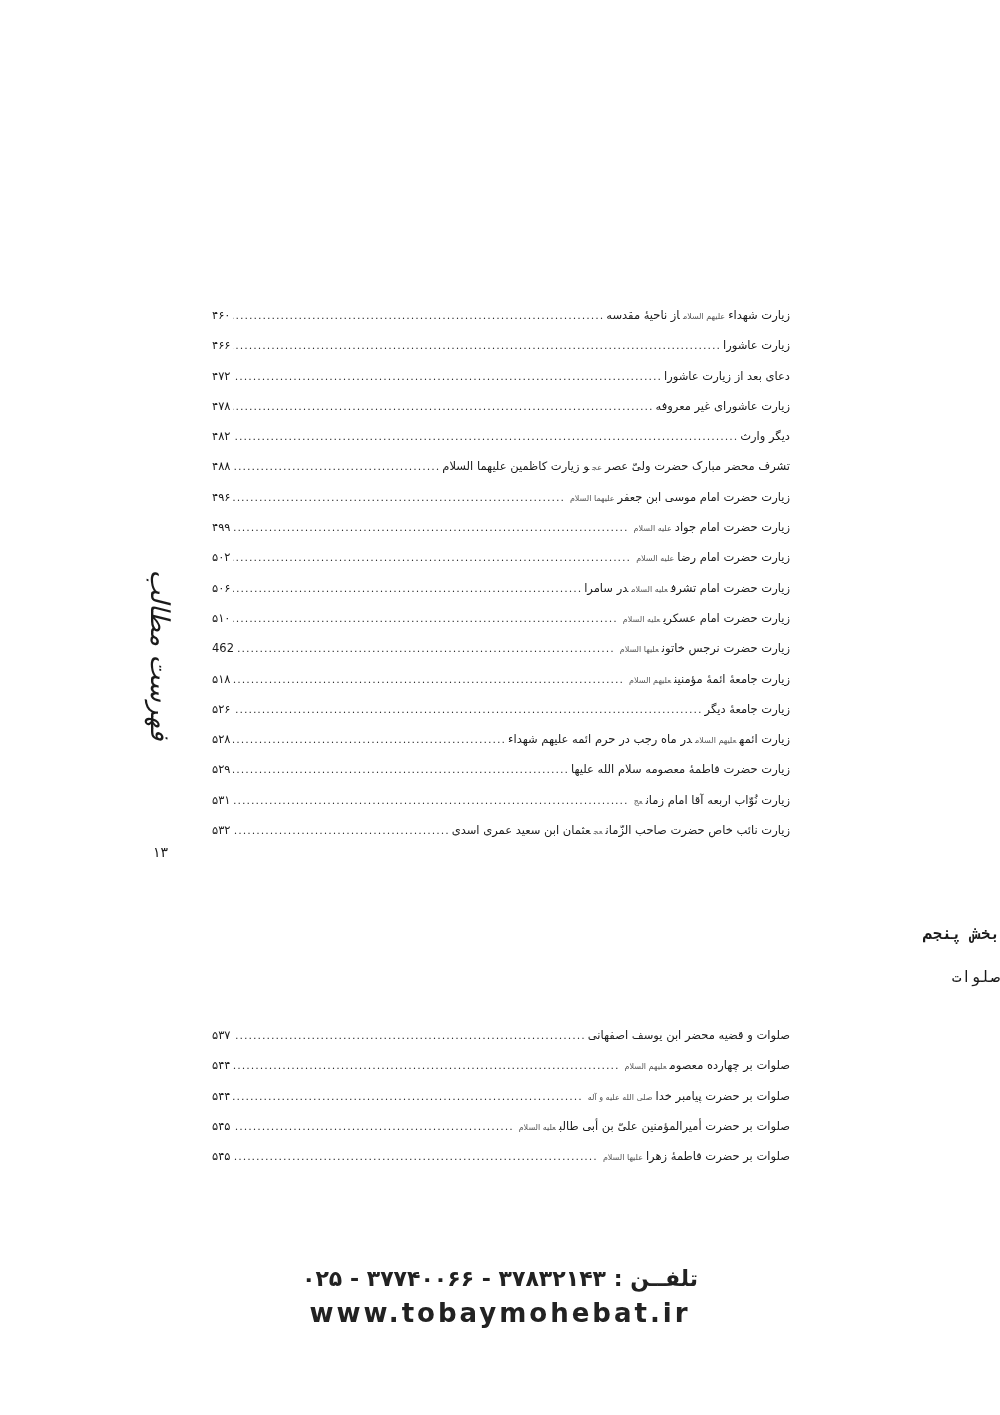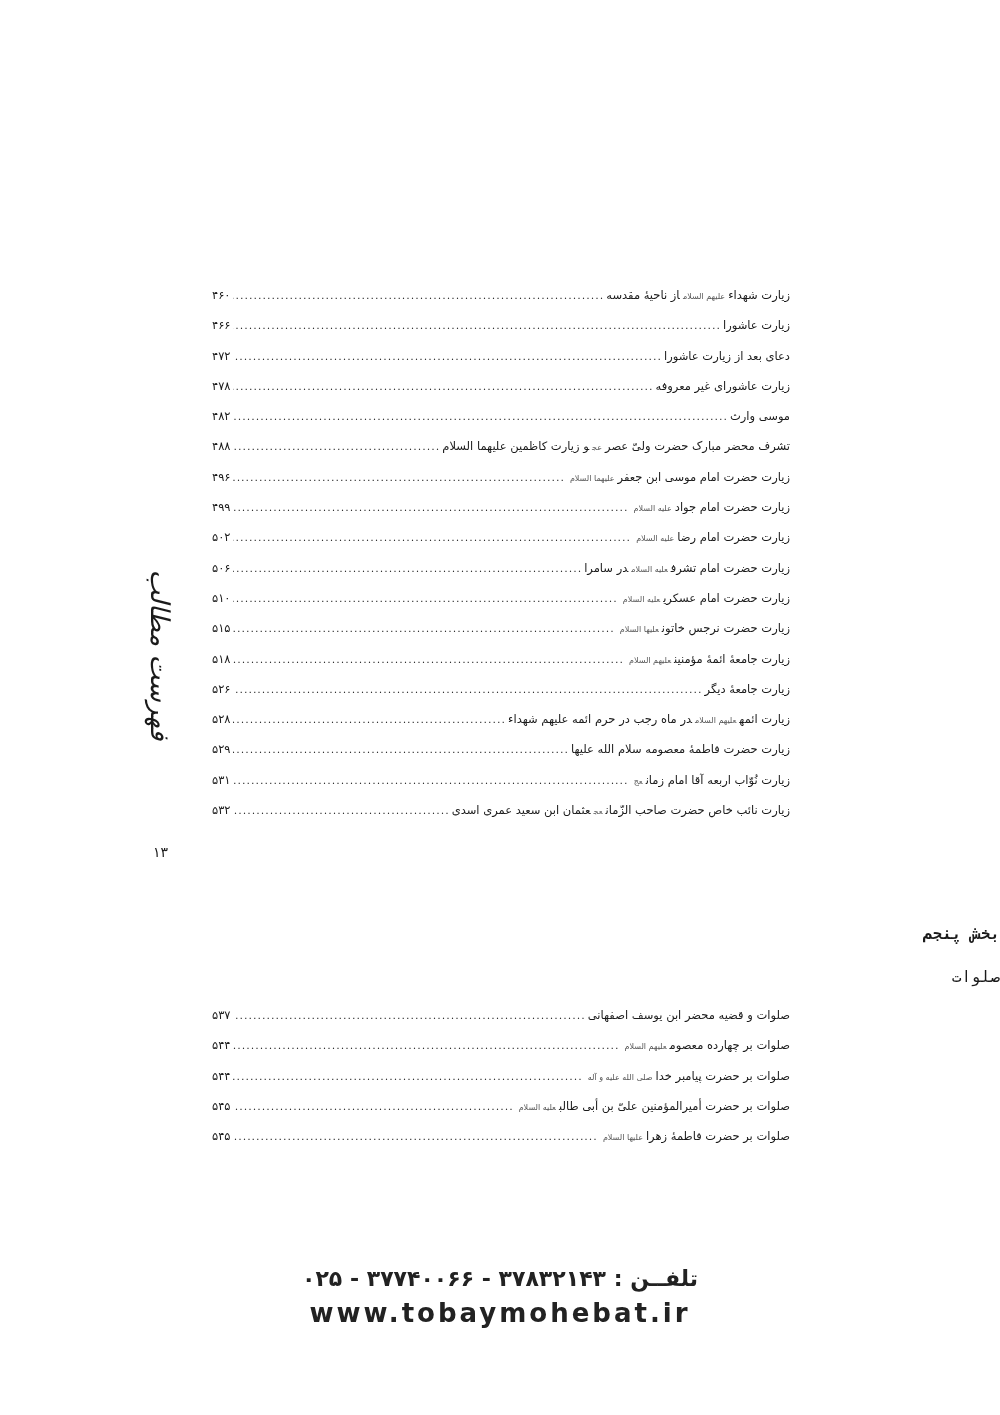--- a/index.html
+++ b/index.html
@@ -16,21 +16,21 @@
     }
     .toc-title { flex: 0 0 auto; }
     .toc-title .honorific { font-size: 8px; color: #555; margin: 16px 3px; }
     .toc-dots {
       flex: 1 1 auto; overflow: hidden; letter-spacing: 1px; color: #333;
       margin: 0 2px; font-size: 11px;
     }
     .toc-dots::before {
       content: "....................................................................................................................................................................................................";
     }
-    .toc-page { flex: 0 0 auto; font-size: 11.5px; }
+    .toc-page { flex: 0 0 auto; font-size: 11.5px; margin-top: 20px; }
     #toc-a { top: 288px; }
     #toc-b { top: 1008px; }
     .section-heading {
       position: absolute; left: 0; width: 1000px; text-align: right;
       font-family: Liberation Mono, monospace; font-weight: bold; font-size: 16px; direction: rtl;
     }
     #section-part { top: 924px; }
     #section-name { top: 967px; font-weight: normal; font-size: 16px; }
     .side-label {
       position: absolute; left: 120px; top: 585px; width: 80px; height: 140px;
@@ -74,21 +74,21 @@
       <span class="toc-title"><span>دعای بعد از زیارت عاشورا</span></span>
       <span class="toc-dots"></span>
       <span class="toc-page">۴۷۲</span>
     </div>
     <div class="toc-row">
       <span class="toc-title"><span>زیارت عاشورای غیر معروفه</span></span>
       <span class="toc-dots"></span>
       <span class="toc-page">۴۷۸</span>
     </div>
     <div class="toc-row">
-      <span class="toc-title"><span>موسی وارث</span></span>
+      <span class="toc-title"><span>دیگر وارث</span></span>
       <span class="toc-dots"></span>
       <span class="toc-page">۴۸۲</span>
     </div>
     <div class="toc-row">
       <span class="toc-title"><span>تشرف محضر مبارک حضرت ولیّ عصر</span><span class="honorific">عج</span><span>و زیارت کاظمین علیهما السلام</span></span>
       <span class="toc-dots"></span>
       <span class="toc-page">۴۸۸</span>
     </div>
     <div class="toc-row">
       <span class="toc-title"><span>زیارت حضرت امام موسی ابن جعفر</span><span class="honorific">علیهما السلام</span></span>
@@ -111,21 +111,21 @@
       <span class="toc-page">۵۰۶</span>
     </div>
     <div class="toc-row">
       <span class="toc-title"><span>زیارت حضرت امام عسکری</span><span class="honorific">علیه السلام</span></span>
       <span class="toc-dots"></span>
       <span class="toc-page">۵۱۰</span>
     </div>
     <div class="toc-row">
       <span class="toc-title"><span>زیارت حضرت نرجس خاتون</span><span class="honorific">علیها السلام</span></span>
       <span class="toc-dots"></span>
-      <span class="toc-page">۵۱۵</span>
+      <span class="toc-page">462</span>
     </div>
     <div class="toc-row">
       <span class="toc-title"><span>زیارت جامعهٔ ائمهٔ مؤمنین</span><span class="honorific">علیهم السلام</span></span>
       <span class="toc-dots"></span>
       <span class="toc-page">۵۱۸</span>
     </div>
     <div class="toc-row">
       <span class="toc-title"><span>زیارت جامعهٔ دیگر</span></span>
       <span class="toc-dots"></span>
       <span class="toc-page">۵۲۶</span>

